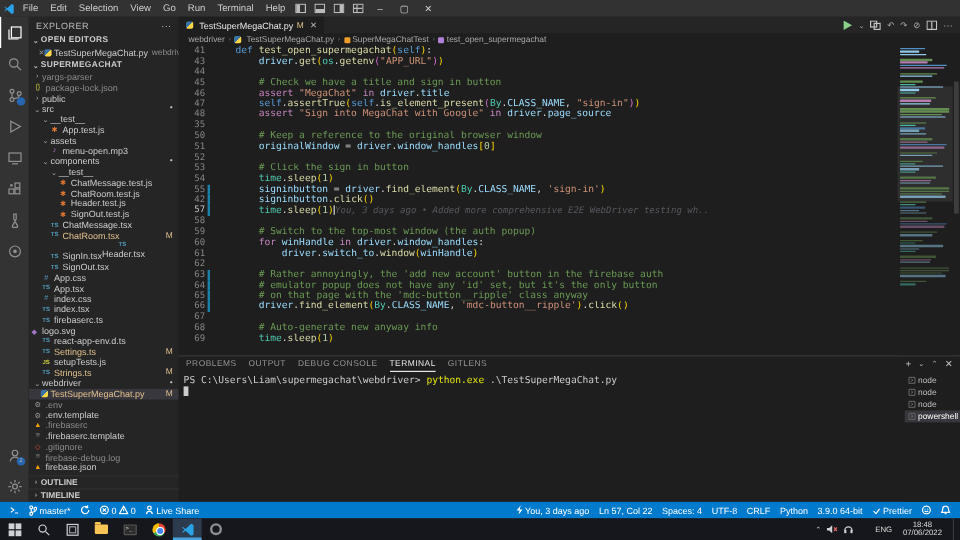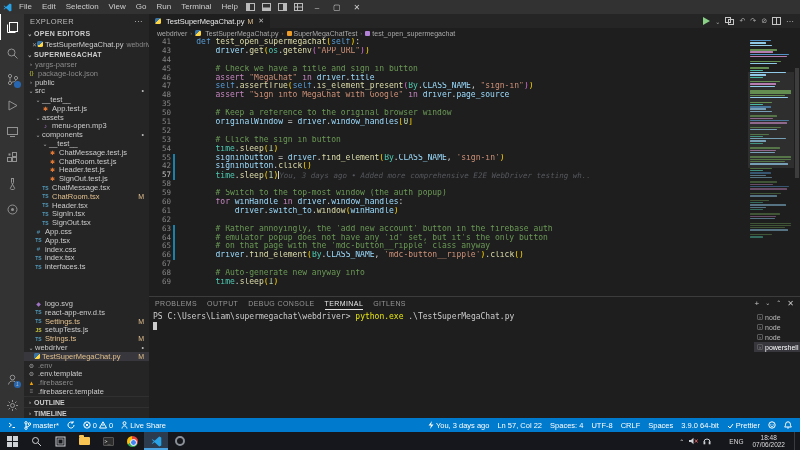--- a/index.html
+++ b/index.html
@@ -334,21 +334,21 @@
           </div>
           <div class="tree-row" style="padding-left: 17px;">
             <span class="fi txt" style="color: rgb(81, 154, 186);">TS</span>
             <span class="lbl">ChatMessage.tsx</span>
           </div>
           <div class="tree-row modified" style="padding-left: 17px;">
             <span class="fi txt" style="color: rgb(81, 154, 186);">TS</span>
             <span class="lbl">ChatRoom.tsx</span>
             <span class="m-badge">M</span>
           </div>
-          <div class="tree-row" style="padding-left: 17px;">
+          <div class="tree-row" style="padding-left: 33px; flex-direction: column;">
             <span class="fi txt" style="color: rgb(81, 154, 186);">TS</span>
             <span class="lbl">Header.tsx</span>
           </div>
           <div class="tree-row" style="padding-left: 17px;">
             <span class="fi txt" style="color: rgb(81, 154, 186);">TS</span>
             <span class="lbl">SignIn.tsx</span>
           </div>
           <div class="tree-row" style="padding-left: 17px;">
             <span class="fi txt" style="color: rgb(81, 154, 186);">TS</span>
             <span class="lbl">SignOut.tsx</span>
@@ -364,23 +364,23 @@
           <div class="tree-row" style="padding-left: 10px;">
             <span class="fi" style="color: rgb(81, 154, 186);">#</span>
             <span class="lbl">index.css</span>
           </div>
           <div class="tree-row" style="padding-left: 10px;">
             <span class="fi txt" style="color: rgb(81, 154, 186);">TS</span>
             <span class="lbl">index.tsx</span>
           </div>
           <div class="tree-row" style="padding-left: 10px;">
             <span class="fi txt" style="color: rgb(81, 154, 186);">TS</span>
-            <span class="lbl">interfaces.ts</span>
-          </div>
-          <div class="tree-row" style="padding-left: 10px; margin-top: 28px;">
+            <span class="lbl">firebaserc.ts</span>
+          </div>
+          <div class="tree-row" style="">
             <span class="fi" style="color: rgb(160, 116, 196);">◆</span>
             <span class="lbl">logo.svg</span>
           </div>
           <div class="tree-row" style="padding-left: 10px;">
             <span class="fi txt" style="color: rgb(81, 154, 186);">TS</span>
             <span class="lbl">react-app-env.d.ts</span>
           </div>
           <div class="tree-row modified" style="padding-left: 10px;">
             <span class="fi txt" style="color: rgb(81, 154, 186);">TS</span>
             <span class="lbl">Settings.ts</span>
@@ -705,21 +705,21 @@
       <span class="st-item">
           <svg width="6" height="8">
             <path d="M4 0L0.5 4.5H3L2 8l3.5-4.5H3z" fill="#fff"></path>
           </svg>
           <span>You, 3 days ago</span>
         </span>
       <span class="st-item">Ln 57, Col 22</span>
       <span class="st-item">Spaces: 4</span>
       <span class="st-item">UTF-8</span>
       <span class="st-item">CRLF</span>
-      <span class="st-item">Spaces</span>
+      <span class="st-item">Python</span>
       <span class="st-item">3.9.0 64-bit</span>
       <span class="st-item">
           <svg width="7" height="7">
             <path d="M1 4l2 2 3-4" fill="none" stroke="#fff"></path>
           </svg>
           <span>Prettier</span>
         </span>
       <span class="st-item">
           <svg width="8" height="8">
             <circle cx="4" cy="4" r="3.2" fill="none" stroke="#fff"></circle>

